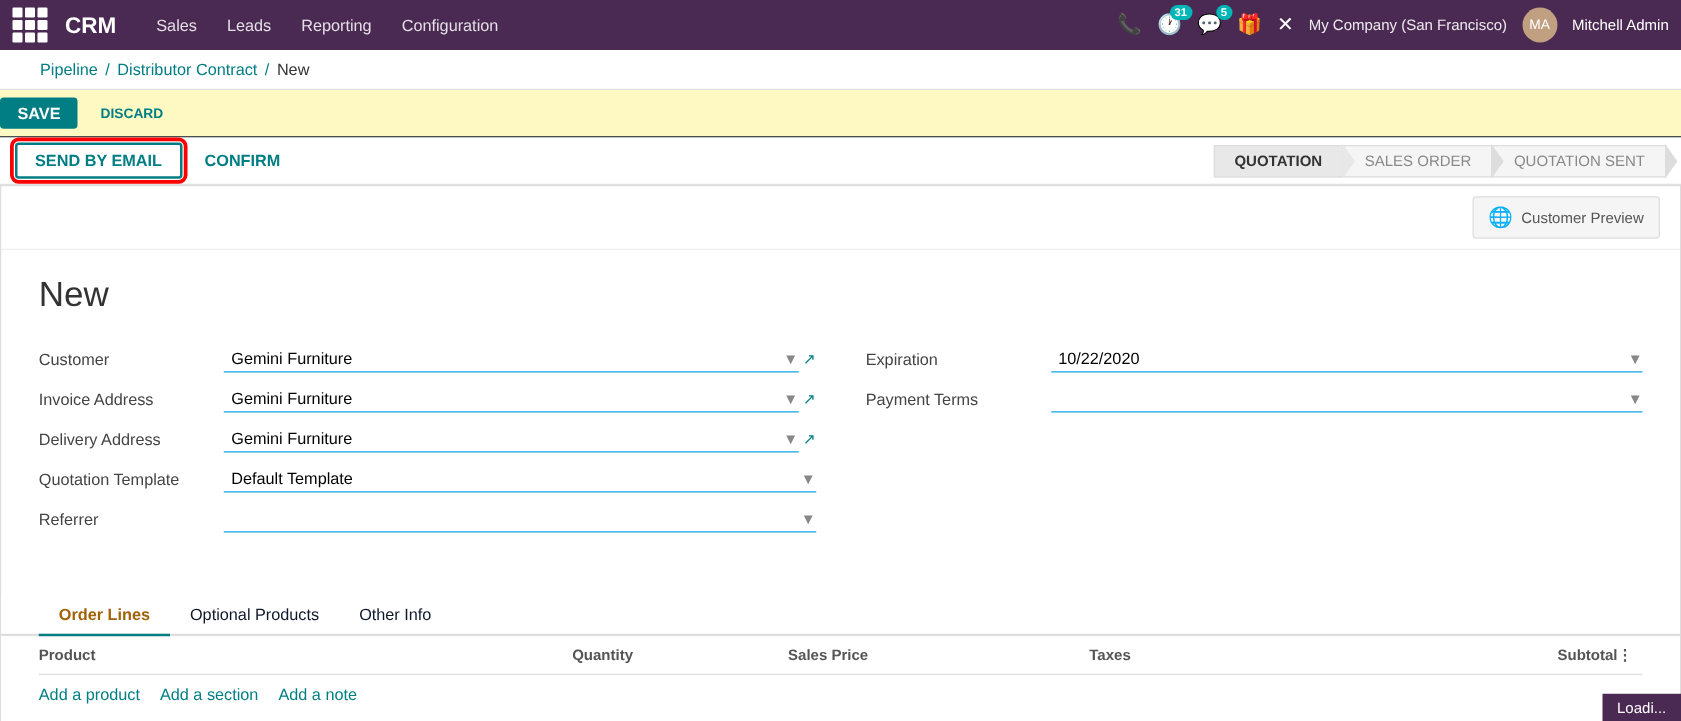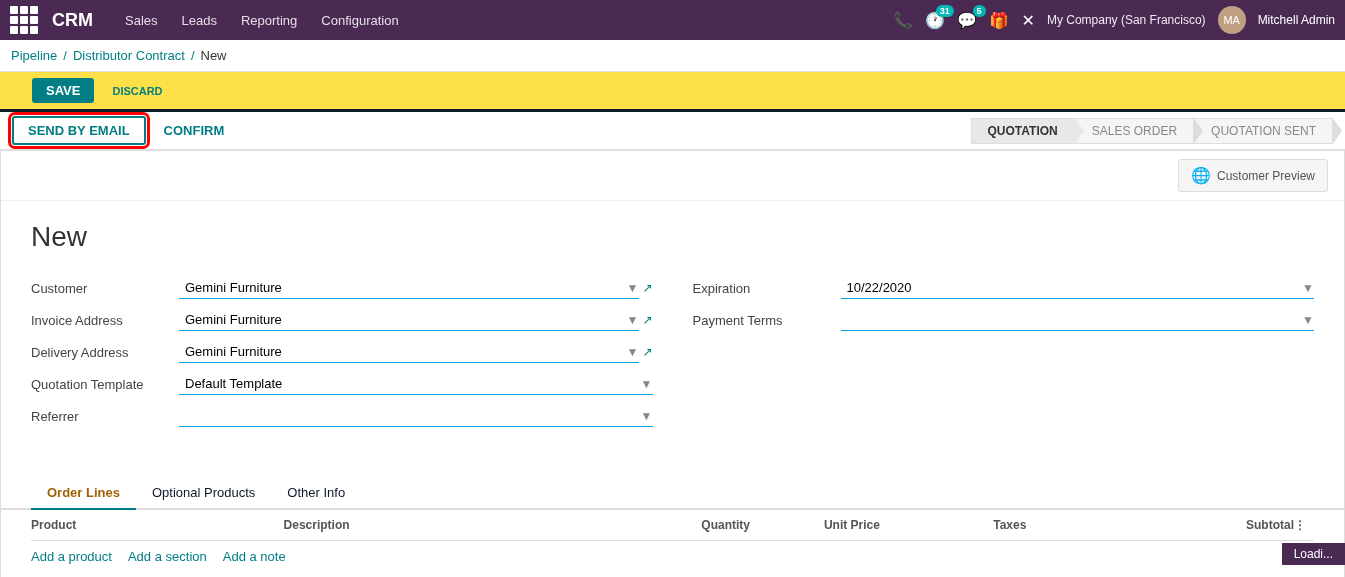--- a/index.html
+++ b/index.html
@@ -67,40 +67,40 @@
       background: #c0a080;
       display: flex;
       align-items: center;
       justify-content: center;
       color: white;
       font-size: 11px;
     }
 
     
     .breadcrumb {
-      padding: 8px 11px;
+      padding: 8px 32px;
       font-size: 13px;
       color: #017e84;
       display: flex;
       align-items: center;
       gap: 6px;
       background: white;
       border-bottom: 1px solid #e0e0e0;
     }
     .breadcrumb a { color: #017e84; text-decoration: none; }
     .breadcrumb .current { color: #333; }
 
     
     .action-bar {
-      background: #fde047;
-      padding: 6px 32px;
+      background: #fef9c3;
+      padding: 6px 0;
       display: flex;
       align-items: center;
       gap: 8px;
-      border-bottom: 3px solid #0f172a;
+      border-bottom: 1px solid #0f172a;
     }
     .btn-save {
       background: #017e84;
       color: white;
       border: none;
       padding: 5px 14px;
       border-radius: 3px;
       cursor: pointer;
       font-size: 13px;
       font-weight: bold;
@@ -338,21 +338,21 @@
     .table-action-link {
       color: #017e84;
       cursor: pointer;
       text-decoration: none;
       font-size: 13px;
     }
 
     
     .loading-bar {
       position: fixed;
-      bottom: 12px;
+      bottom: 0;
       right: 0;
       background: #4a2a52;
       color: white;
       padding: 4px 12px;
       font-size: 12px;
     }
   </style>
 </head>
 <body>
 
@@ -501,23 +501,22 @@
 
     <div class="tabs-bar">
       <div class="tab-item active">Order Lines</div>
       <div class="tab-item">Optional Products</div>
       <div class="tab-item">Other Info</div>
     </div>
 
     <div class="table-container">
       <div class="table-header">
         <span class="col-product">Product</span>
-        <span class="col-description">Description</span>
         <span class="col-quantity">Quantity</span>
-        <span class="col-unit-price">Unit Price</span>
+        <span class="col-unit-price">Sales Price</span>
         <span class="col-taxes">Taxes</span>
         <span class="col-subtotal">Subtotal</span>
         <span class="col-menu">⋮</span>
       </div>
       <div class="table-actions">
         <a class="table-action-link">Add a product</a>
         <a class="table-action-link">Add a section</a>
         <a class="table-action-link">Add a note</a>
       </div>
     </div>

